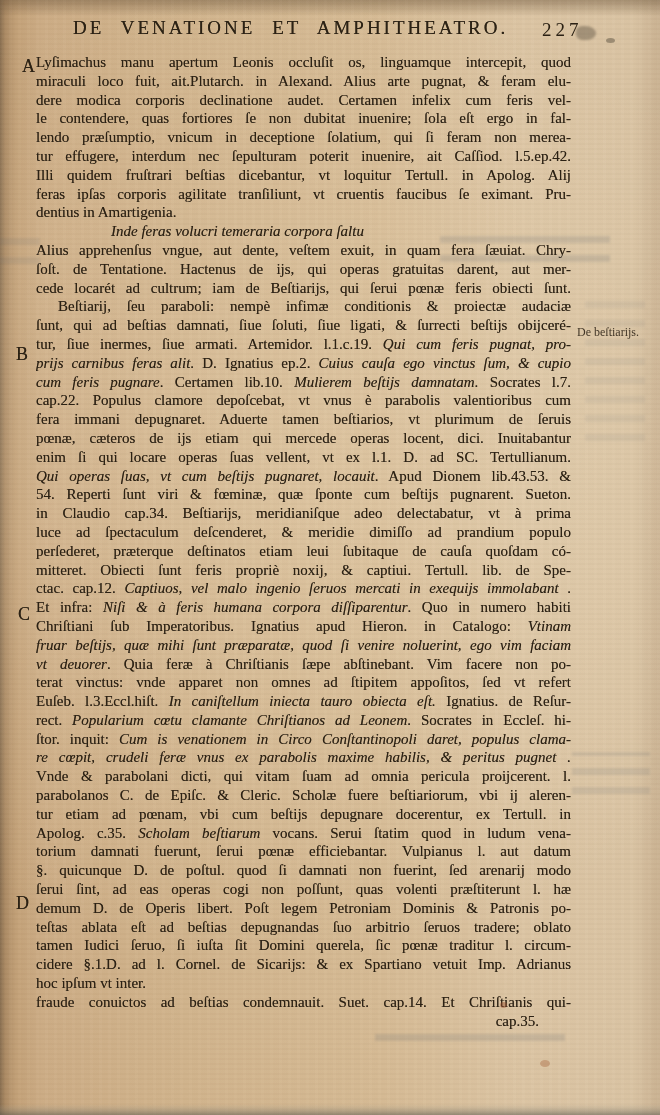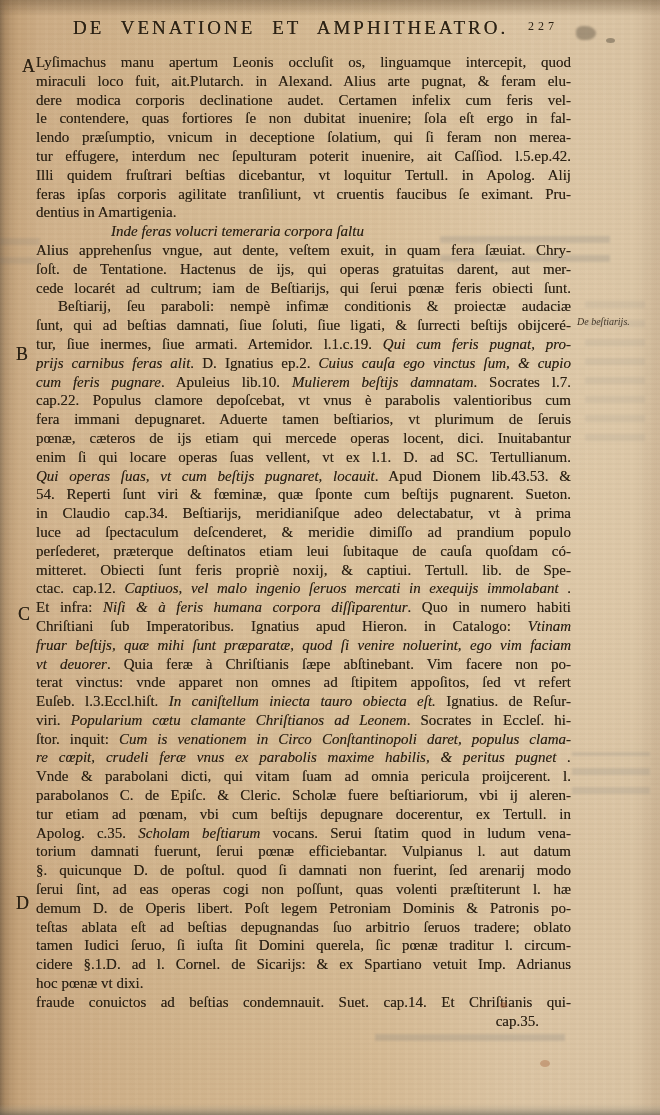--- a/index.html
+++ b/index.html
@@ -15,37 +15,37 @@
     background:linear-gradient(180deg,rgba(104,81,55,.48),rgba(104,81,55,0));pointer-events:none;}
   .page::after{content:"";position:absolute;left:0;right:0;bottom:0;height:11px;
     background:linear-gradient(0deg,rgba(95,93,84,.55),rgba(138,133,118,.25) 55%,rgba(138,133,118,0));pointer-events:none;}
   .texture{position:absolute;inset:0;pointer-events:none;opacity:.55;
     background:
       repeating-linear-gradient(0deg,rgba(118,94,62,.045) 0 2px,rgba(255,248,230,.03) 2px 5px),
       repeating-linear-gradient(90deg,rgba(255,246,226,.04) 0 3px,rgba(120,96,64,.025) 3px 9px);}
   .header{position:absolute;top:17px;left:40px;width:535px;height:28px;}
   .title{position:absolute;left:33px;top:0;font-size:19px;letter-spacing:3px;word-spacing:9px;
     color:#2b2114;text-shadow:0 0 .6px rgba(43,33,20,.7);}
-  .pagenum{position:absolute;left:488px;top:2px;font-size:12px;letter-spacing:4px;}
+  .pagenum{position:absolute;left:502px;top:2px;font-size:19px;letter-spacing:4px;}
   .text-block{position:absolute;left:36px;top:53px;width:535px;font-size:15px;}
   .line{height:18.8px;line-height:18.8px;text-align:justify;text-align-last:justify;
     overflow:hidden;white-space:normal;text-shadow:0 0 .5px rgba(43,33,20,.55);}
   .line .it{font-style:italic;}
   .line.short{text-align-last:left;}
   .line.right{text-align-last:right;padding-right:32px;box-sizing:border-box;font-family:Liberation Serif, serif;}
   .line.indent{text-indent:22px;}
   .line.verse{text-align-last:left;padding-left:75px;box-sizing:border-box;}
   .line.v2{padding-left:86px;}
   .mletter{position:absolute;font-size:18px;color:#2b2114;text-shadow:0 0 .6px rgba(43,33,20,.7);}
   .pos-a{left:22px;top:56px;}
   .pos-b{left:16px;top:344px;}
   .pos-c{left:18px;top:604px;}
   .pos-d{left:16px;top:893px;}
-  .margin-note{position:absolute;left:577px;top:316px;width:80px;font-size:10px;
-    font-style:italic;color:rgba(43,33,20,.88);line-height:12px;}
+  .margin-note{position:absolute;left:577px;top:326px;width:80px;font-size:12px;
+    color:rgba(43,33,20,.88);line-height:12px;}
   
   .bleed{position:absolute;pointer-events:none;filter:blur(1.3px);opacity:.5;
     background:repeating-linear-gradient(0deg,transparent 0 4px,rgba(98,104,110,.35) 4px 11px,transparent 11px 19px);}
   .b1{left:440px;top:224px;width:170px;height:42px;}
   .b2{left:585px;top:295px;width:60px;height:150px;opacity:.25;}
   .b3{left:572px;top:752px;width:78px;height:46px;opacity:.4;}
   .b4{left:375px;top:1030px;width:190px;height:15px;}
   .b5{left:0px;top:228px;width:40px;height:40px;opacity:.35;}
   .stain{position:absolute;border-radius:50%;pointer-events:none;}
   .s1{left:500px;top:1002px;width:7px;height:6px;background:rgba(150,78,45,.45);filter:blur(.5px);}
@@ -83,53 +83,53 @@
       <div class="line"><span>feras ipſas corporis agilitate tranſiliunt, vt cruentis faucibus ſe eximant. Pru-</span></div>
       <div class="line short"><span>dentius in Amartigenia.</span></div>
       <div class="line verse"><span class="it">Inde feras volucri temeraria corpora ſaltu</span></div>
       <div class="line"><span>Alius apprehenſus vngue, aut dente, veſtem exuit, in quam fera ſæuiat. Chry-</span></div>
       <div class="line"><span>ſoſt. de Tentatione. Hactenus de ijs, qui operas gratuitas darent, aut mer-</span></div>
       <div class="line"><span>cede locarét ad cultrum; iam de Beſtiarijs, qui ſerui pœnæ feris obiecti ſunt.</span></div>
       <div class="line indent"><span>Beſtiarij, ſeu paraboli: nempè infimæ conditionis &amp; proiectæ audaciæ</span></div>
       <div class="line"><span>ſunt, qui ad beſtias damnati, ſiue ſoluti, ſiue ligati, &amp; ſurrecti beſtijs obijceré-</span></div>
       <div class="line"><span>tur, ſiue inermes, ſiue armati. Artemidor. l.1.c.19. </span><span class="it">Qui cum feris pugnat, pro-</span></div>
       <div class="line"><span class="it">prijs carnibus feras alit</span><span>. D. Ignatius ep.2. </span><span class="it">Cuius cauſa ego vinctus ſum, &amp; cupio</span></div>
-      <div class="line"><span class="it">cum feris pugnare</span><span>. Apuleius lib.10. </span><span class="it">Mulierem beſtijs damnatam</span><span>. Socrates l.7.</span></div>
+      <div class="line"><span class="it">cum feris pugnare</span><span>. Certamen lib.10. </span><span class="it">Mulierem beſtijs damnatam</span><span>. Socrates l.7.</span></div>
       <div class="line"><span>cap.22. Populus clamore depoſcebat, vt vnus è parabolis valentioribus cum</span></div>
       <div class="line"><span>fera immani depugnaret. Aduerte tamen beſtiarios, vt plurimum de ſeruis</span></div>
       <div class="line"><span>pœnæ, cæteros de ijs etiam qui mercede operas locent, dici. Inuitabantur</span></div>
       <div class="line"><span>enim ſi qui locare operas ſuas vellent, vt ex l.1. D. ad SC. Tertullianum.</span></div>
       <div class="line"><span class="it">Qui operas ſuas, vt cum beſtijs pugnaret, locauit</span><span>. Apud Dionem lib.43.53. &amp;</span></div>
       <div class="line"><span>54. Reperti ſunt viri &amp; fœminæ, quæ ſponte cum beſtijs pugnarent. Sueton.</span></div>
       <div class="line"><span>in Claudio cap.34. Beſtiarijs, meridianiſque adeo delectabatur, vt à prima</span></div>
       <div class="line"><span>luce ad ſpectaculum deſcenderet, &amp; meridie dimiſſo ad prandium populo</span></div>
       <div class="line"><span>perſederet, præterque deſtinatos etiam leui ſubitaque de cauſa quoſdam có-</span></div>
       <div class="line"><span>mitteret. Obiecti ſunt feris propriè noxij, &amp; captiui. Tertull. lib. de Spe-</span></div>
       <div class="line"><span>ctac. cap.12. </span><span class="it">Captiuos, vel malo ingenio ſeruos mercati in exequijs immolabant</span><span> .</span></div>
       <div class="line"><span>Et infra: </span><span class="it">Niſi &amp; à feris humana corpora diſſiparentur</span><span>. Quo in numero habiti</span></div>
       <div class="line"><span>Chriſtiani ſub Imperatoribus. Ignatius apud Hieron. in Catalogo: </span><span class="it">Vtinam</span></div>
       <div class="line"><span class="it">fruar beſtijs, quæ mihi ſunt præparatæ, quod ſi venire noluerint, ego vim faciam</span></div>
       <div class="line"><span class="it">vt deuorer</span><span>. Quia feræ à Chriſtianis ſæpe abſtinebant. Vim facere non po-</span></div>
       <div class="line"><span>terat vinctus: vnde apparet non omnes ad ſtipitem appoſitos, ſed vt refert</span></div>
       <div class="line"><span>Euſeb. l.3.Eccl.hiſt. </span><span class="it">In caniſtellum iniecta tauro obiecta eſt.</span><span> Ignatius. de Reſur-</span></div>
-      <div class="line"><span>viri. </span><span class="it">Popularium cœtu clamante Chriſtianos ad Leonem</span><span>. Socrates in Eccleſ. hi-</span></div>
+      <div class="line"><span>rect. </span><span class="it">Popularium cœtu clamante Chriſtianos ad Leonem</span><span>. Socrates in Eccleſ. hi-</span></div>
       <div class="line"><span>ſtor. inquit: </span><span class="it">Cum is venationem in Circo Conſtantinopoli daret, populus clama-</span></div>
       <div class="line"><span class="it">re cœpit, crudeli feræ vnus ex parabolis maxime habilis, &amp; peritus pugnet .</span></div>
       <div class="line"><span>Vnde &amp; parabolani dicti, qui vitam ſuam ad omnia pericula proijcerent. l.</span></div>
       <div class="line"><span>parabolanos C. de Epiſc. &amp; Cleric. Scholæ fuere beſtiariorum, vbi ij aleren-</span></div>
       <div class="line"><span>tur etiam ad pœnam, vbi cum beſtijs depugnare docerentur, ex Tertull. in</span></div>
       <div class="line"><span>Apolog. c.35. </span><span class="it">Scholam beſtiarum</span><span> vocans. Serui ſtatim quod in ludum vena-</span></div>
       <div class="line"><span>torium damnati fuerunt, ſerui pœnæ efficiebantar. Vulpianus l. aut datum</span></div>
       <div class="line"><span>§. quicunque D. de poſtul. quod ſi damnati non fuerint, ſed arenarij modo</span></div>
       <div class="line"><span>ſerui ſint, ad eas operas cogi non poſſunt, quas volenti præſtiterunt l. hæ</span></div>
       <div class="line"><span>demum D. de Operis libert. Poſt legem Petroniam Dominis &amp; Patronis po-</span></div>
       <div class="line"><span>teſtas ablata eſt ad beſtias depugnandas ſuo arbitrio ſeruos tradere; oblato</span></div>
       <div class="line"><span>tamen Iudici ſeruo, ſi iuſta ſit Domini querela, ſic pœnæ traditur l. circum-</span></div>
       <div class="line"><span>cidere §.1.D. ad l. Cornel. de Sicarijs: &amp; ex Spartiano vetuit Imp. Adrianus</span></div>
-      <div class="line short"><span>hoc pœnæ vt dixi.</span></div>
+      <div class="line short"><span>hoc ipſum vt inter.</span></div>
       <div class="line"><span>fraude conuictos ad beſtias condemnauit. Suet. cap.14. Et Chriſtianis qui-</span></div>
       <div class="line right"><span>cap.35.</span></div>
     </div>
 
   <div class="bleed b1"></div>
   <div class="bleed b2"></div>
   <div class="bleed b3"></div>
   <div class="bleed b4"></div>
   <div class="bleed b5"></div>
   <div class="stain s1"></div>

